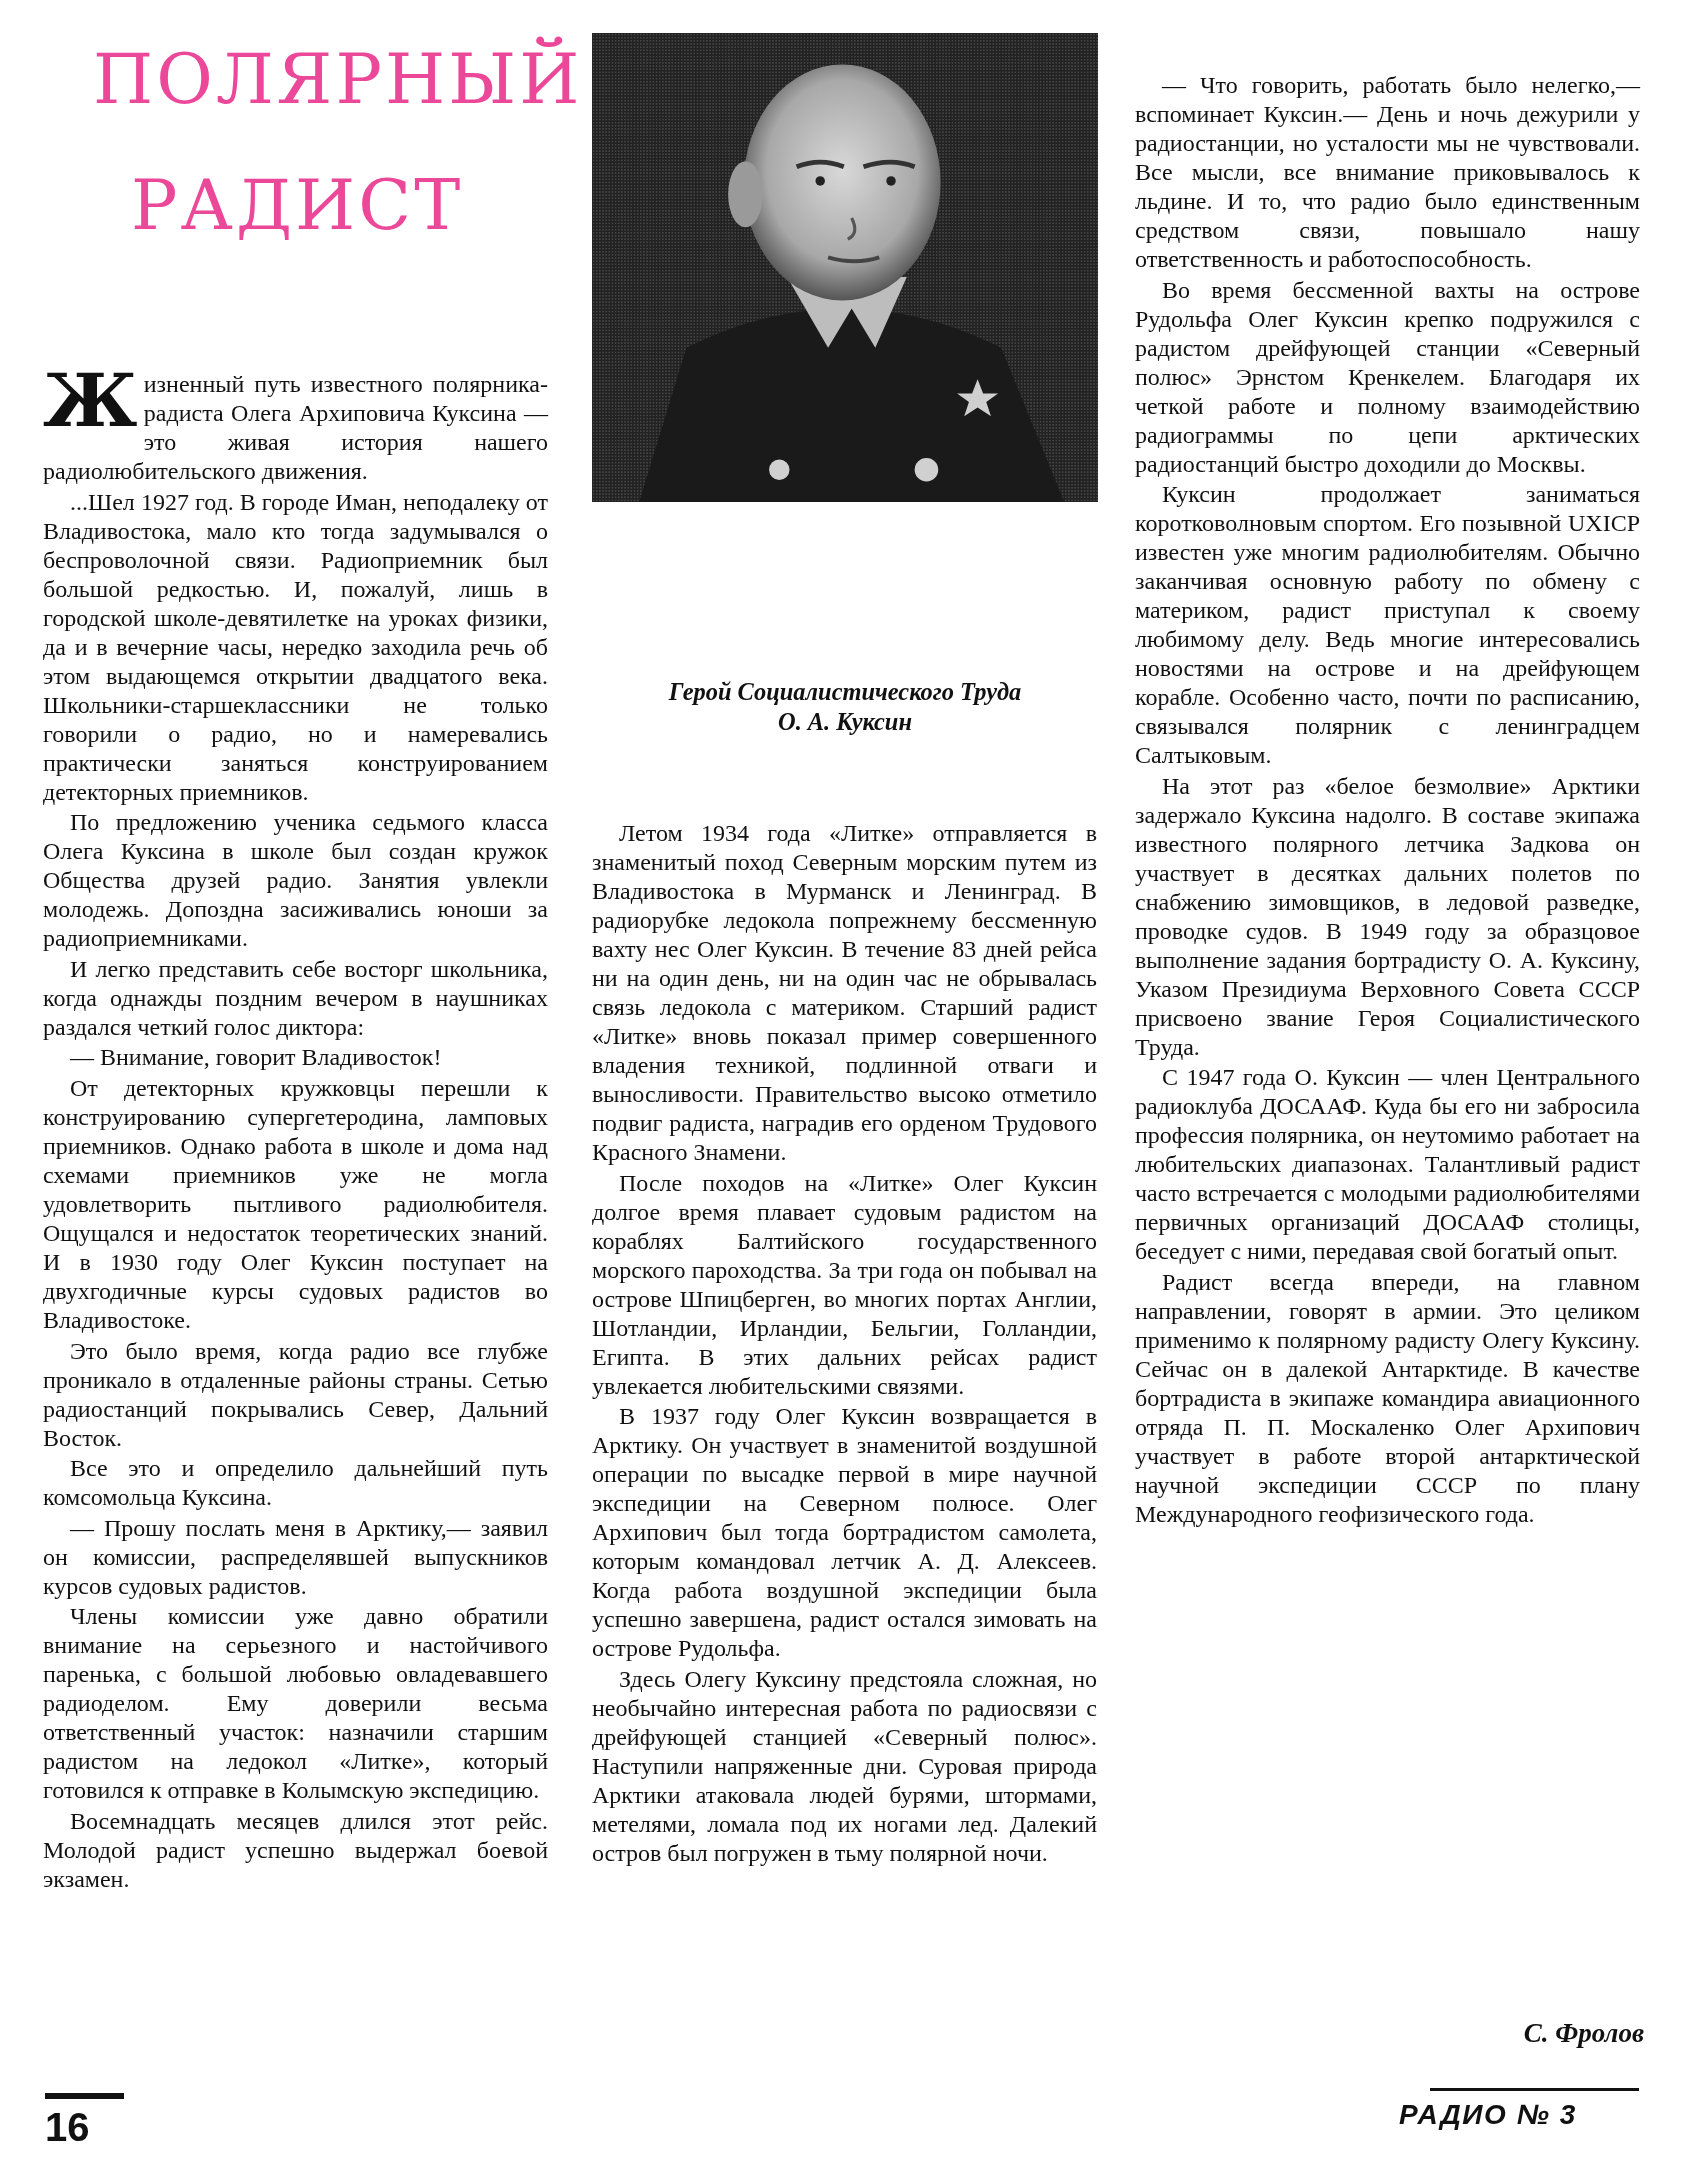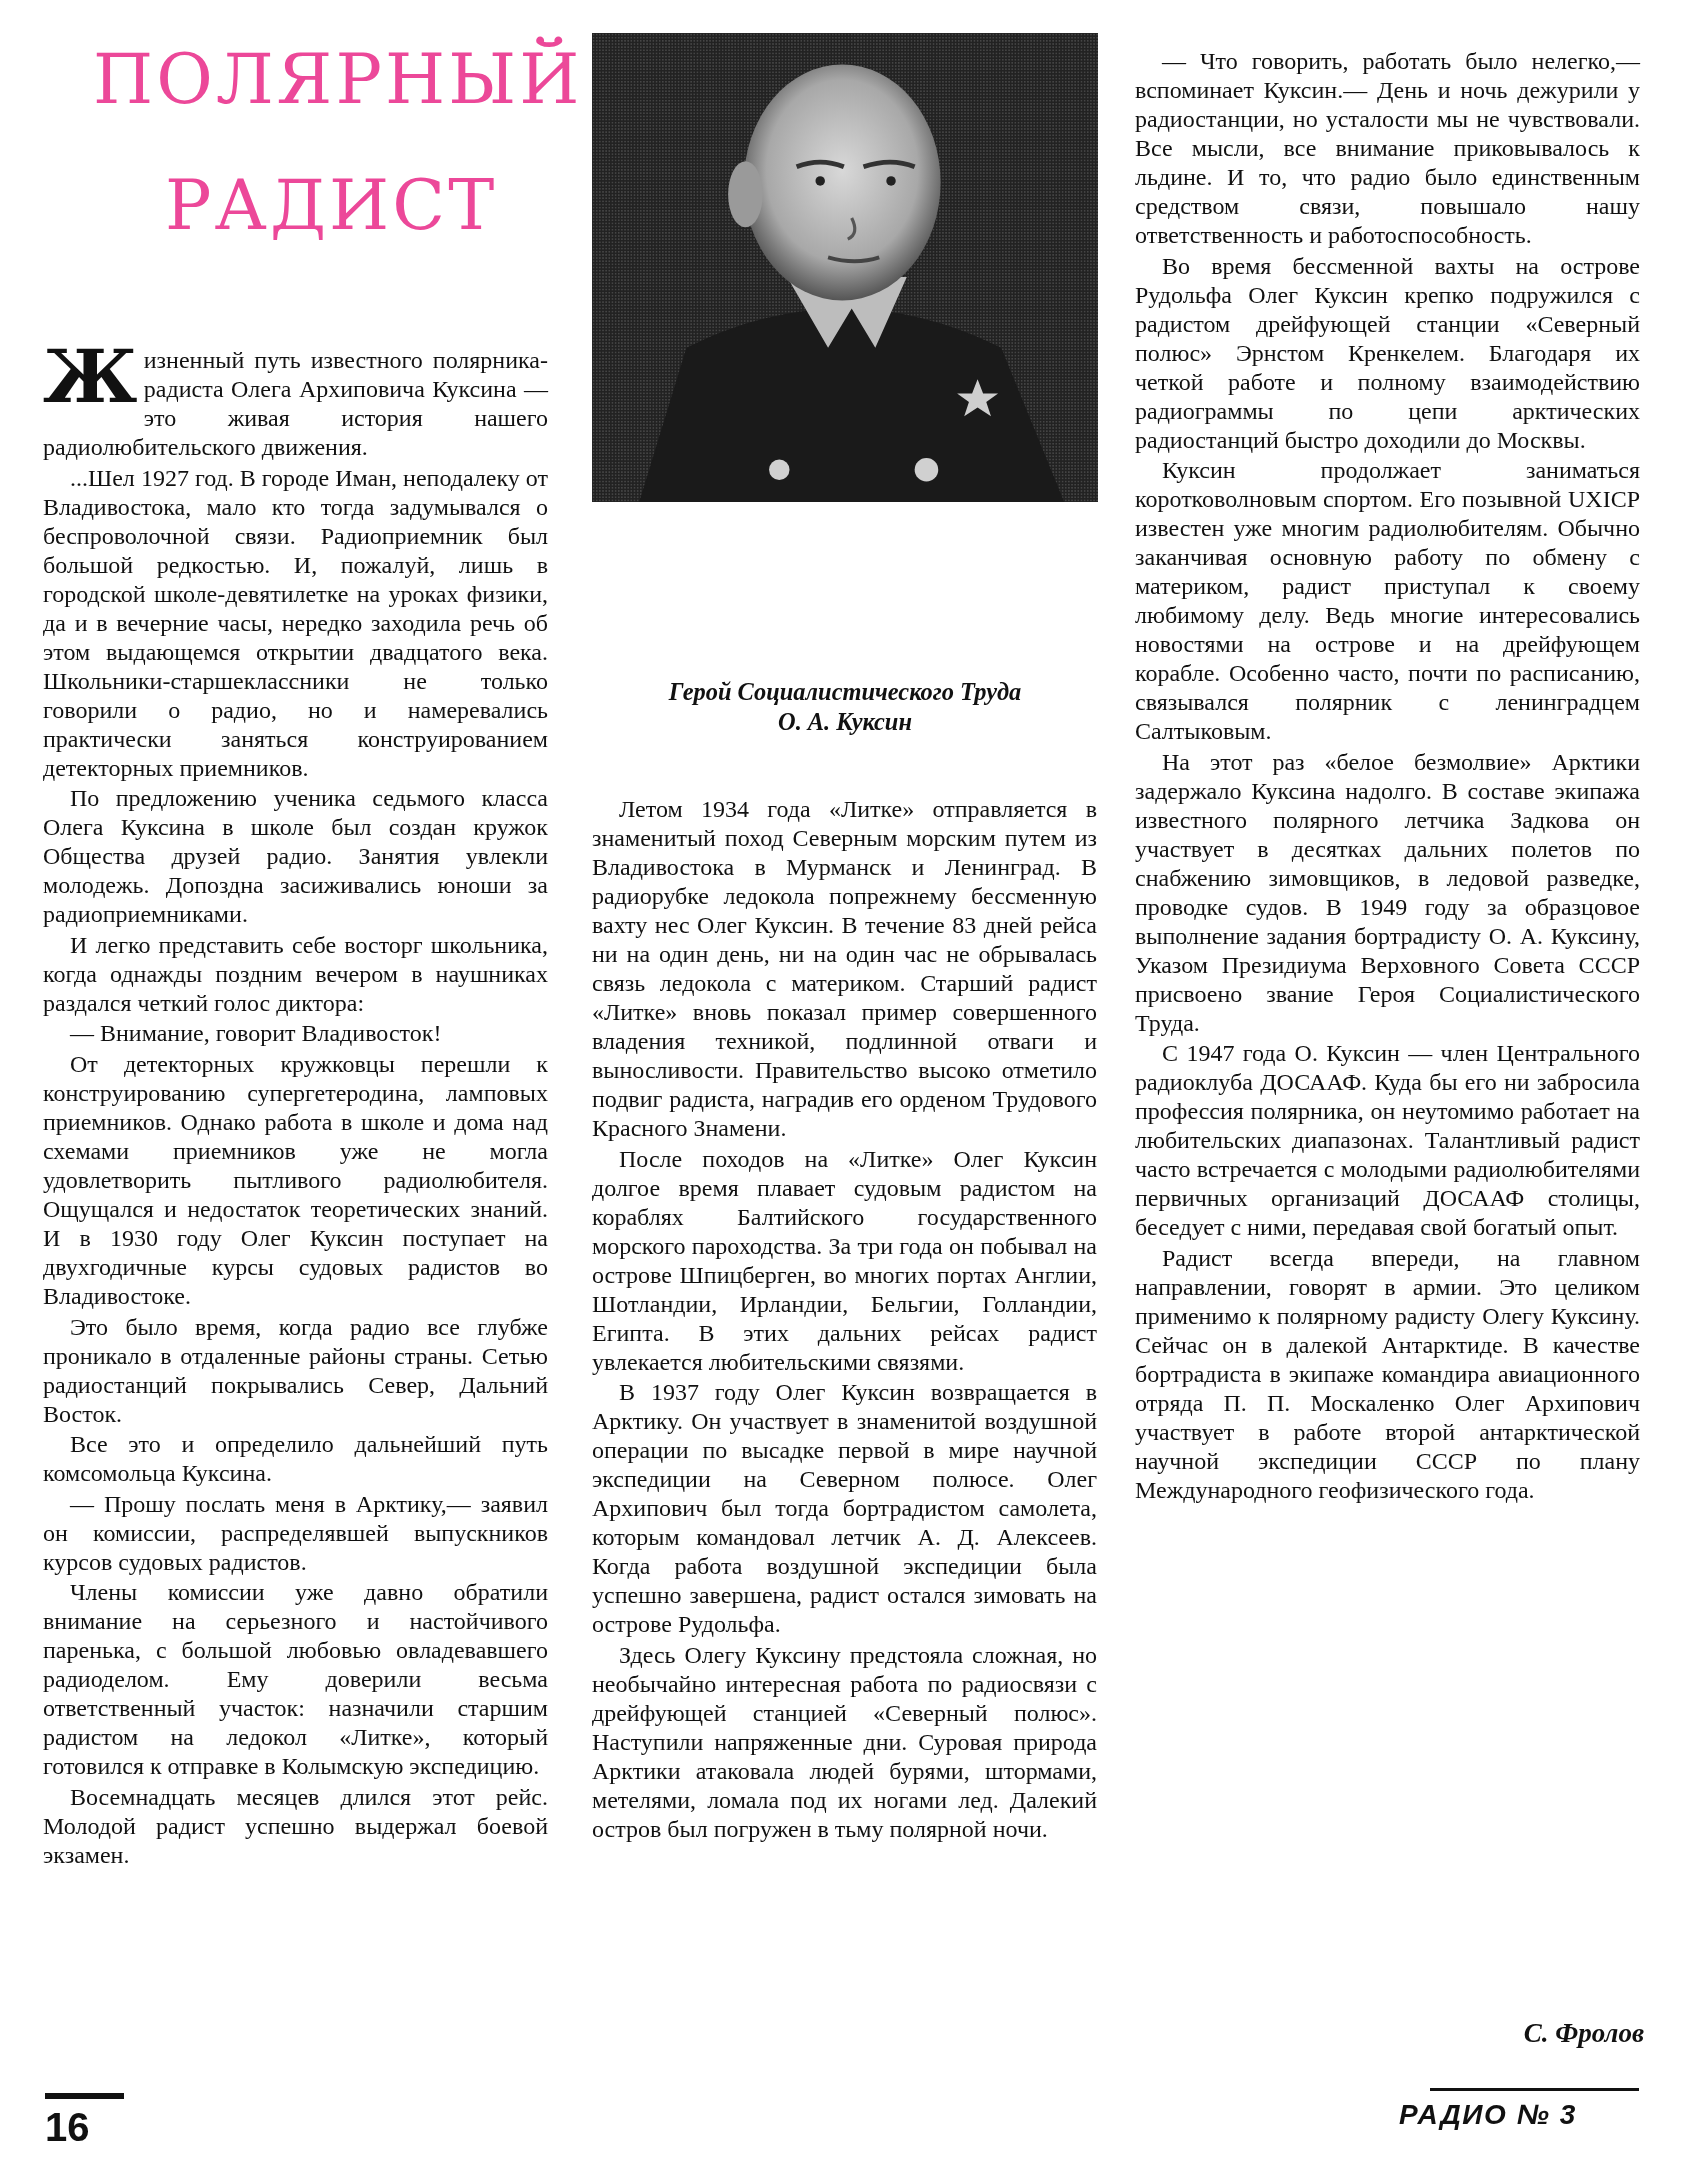--- a/index.html
+++ b/index.html
@@ -1,20 +1,20 @@
 <!DOCTYPE html>
 <html style="font-size:12.6px"><head>
 <meta charset="utf-8">
 <style>
   html, body { margin: 0; padding: 0; background: #ffffff; }
   body { width: 1692px; height: 2183px; position: relative; overflow: hidden; color: #111; font-family: "Liberation Serif", serif; }
   .title { position: absolute; font-family: "DejaVu Serif", serif; font-weight: normal; color: #ec4899; letter-spacing: 3.1px; white-space: nowrap; }
   .title1 { left: 93px; top: 39px; font-size: 69px; }
-  .title2 { left: 165px; top: 165px; font-size: 69px; }
-  .col { position: absolute; font-size: 24px; line-height: 29px; text-align: justify; hyphens: manual; }
+  .title2 { left: 131px; top: 165px; font-size: 69px; }
+  .col { position: absolute; font-size: 24px; line-height: 29px; text-align: justify; hyphens: manual; margin-top: 24px; }
   .col p { margin: 0 0 1.6px 0; text-indent: 27px; }
   .col p.noind { text-indent: 0; }
   .col1 { left: 43px; top: 346px; width: 505px; }
   .col2 { left: 592px; top: 795px; width: 505px; }
   .col3 { left: 1135px; top: 47px; width: 505px; }
   .dropcap { float: left; font-size: 72px; line-height: 55px; font-weight: bold; margin: 3.1px 6.3px 0 0; font-family: "DejaVu Serif", serif; }
   .photo { position: absolute; left: 592px; top: 33px; width: 506px; height: 469px; background: #1d1d1d; overflow: hidden; }
   .photo svg { width: 100%; height: 100%; display: block; }
   .caption { position: absolute; left: 592px; top: 677px; width: 506px; text-align: center; font-style: italic; font-weight: bold; font-size: 24.4px; line-height: 30px; font-family: "Liberation Serif", serif; }
   .signature { position: absolute; left: 1337px; top: 2018px; width: 307px; text-align: right; font-style: italic; font-weight: bold; font-size: 27px; }

